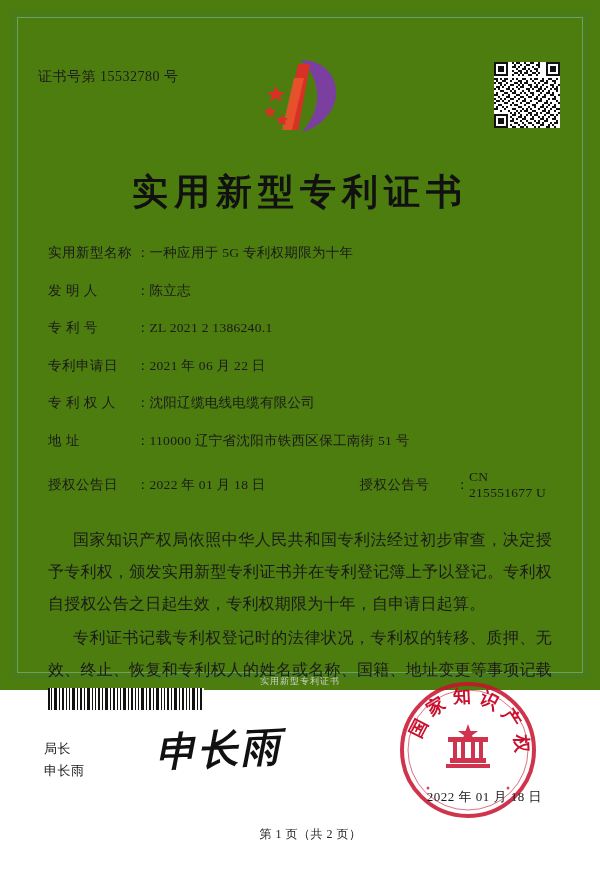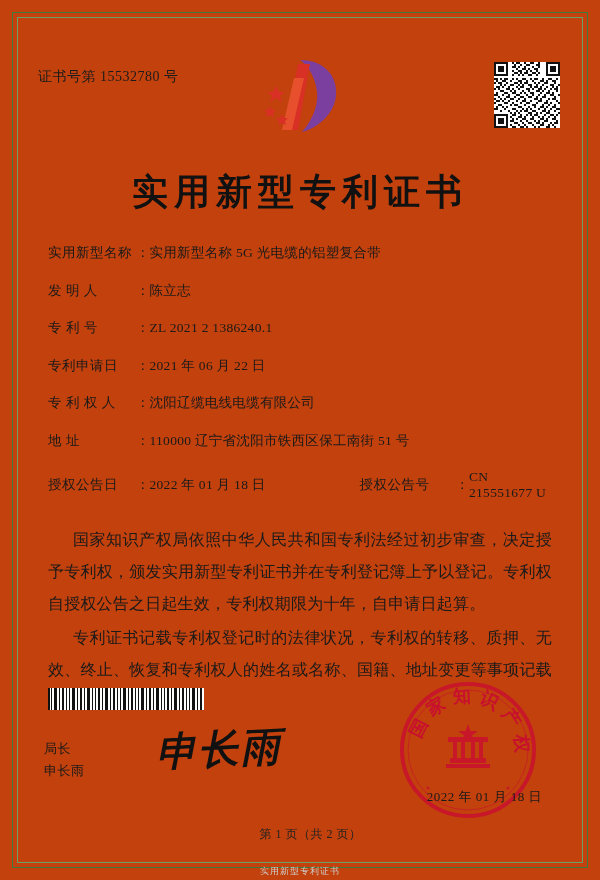--- a/index.html
+++ b/index.html
@@ -10,22 +10,22 @@
   body {
     width: 600px;
     height: 880px;
     font-family: "Liberation Serif", serif;
     color: #1a1a1a;
     overflow: hidden;
   }
   .page {
     position: relative;
     width: 600px;
-    height: 880px;
-    background: #c2410c;
+    height: 690px;
+    background: #4d7c0f;
     box-sizing: border-box;
   }
   .page-border {
     position: absolute;
     left: 12px;
     top: 12px;
     right: 12px;
     bottom: 12px;
     border: 1px solid #3b7a3b;
     box-sizing: border-box;
@@ -507,21 +507,21 @@
     </svg>
   </div>
 
   <div class="title">实用新型专利证书</div>
 
   <div class="fields">
 
     <div class="field-row">
       <div class="field-label">实用新型名称</div>
       <div class="field-colon">：</div>
-      <div class="field-value">实用新型名称 5G 光电缆的铝塑复合带</div>
+      <div class="field-value">一种应用于 5G 专利权期限为十年</div>
     </div>
 
     <div class="field-row">
       <div class="field-label spread">发 明 人</div>
       <div class="field-colon">：</div>
       <div class="field-value">陈立志</div>
     </div>
 
     <div class="field-row">
       <div class="field-label spread">专 利 号</div>

